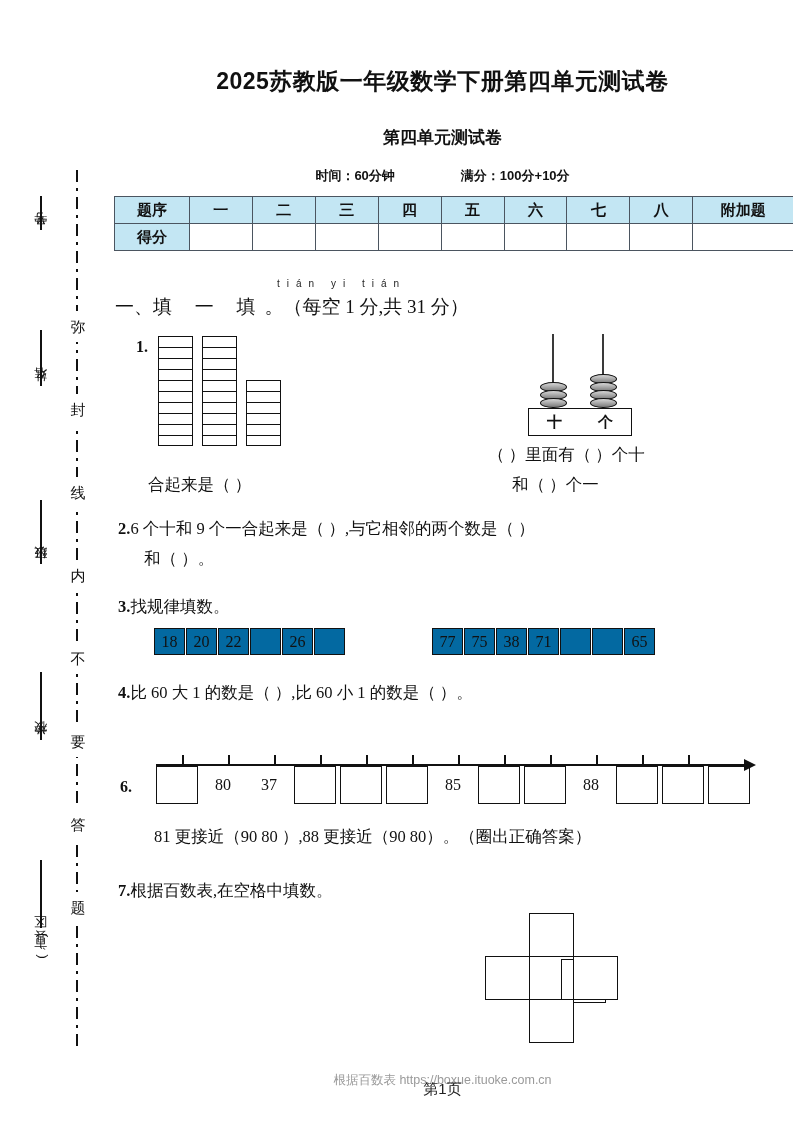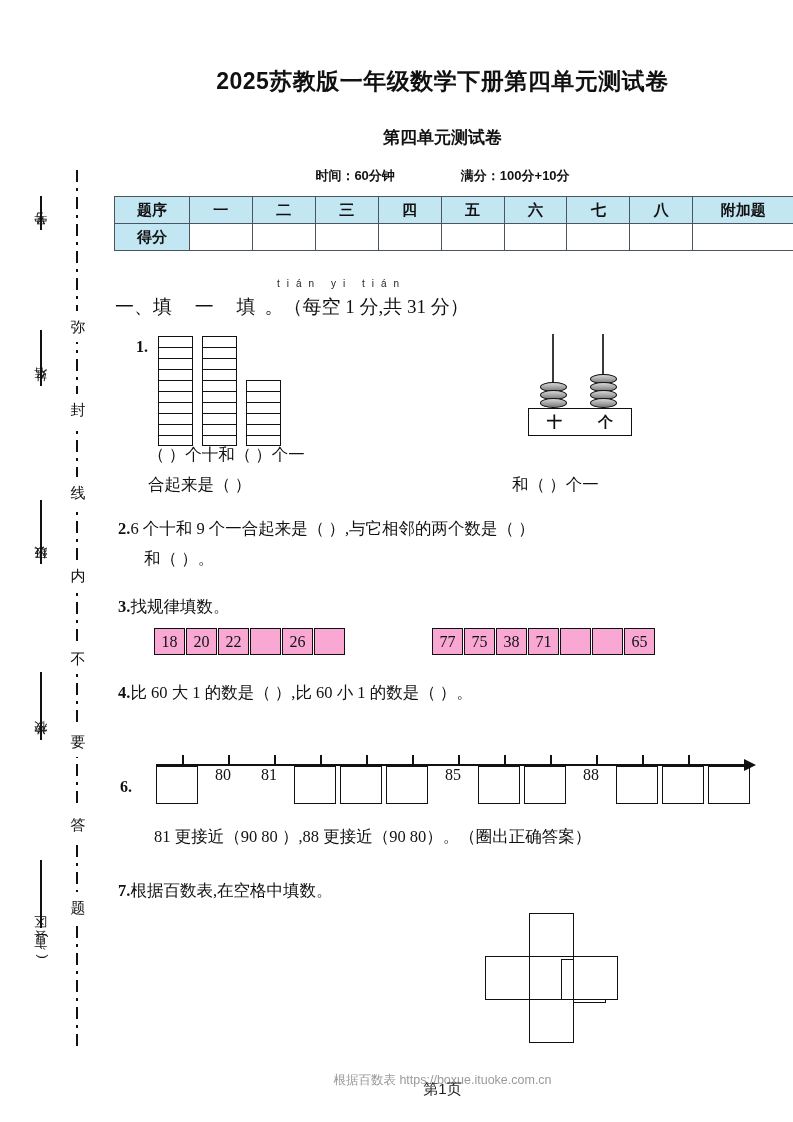--- a/index.html
+++ b/index.html
@@ -224,21 +224,21 @@
 
   
   .numbox-row { position: absolute; display: flex; }
   .numbox {
     border: 1.6px solid #111;
     box-sizing: border-box;
     display: flex;
     align-items: center;
     justify-content: center;
     font-family: "Liberation Serif", "DejaVu Serif", serif;
-    background: #f9a8d4;
+    background: #0369a1;
   }
   .nb-small { width: 31px; height: 27px; font-size: 16px; margin-right: 1px; }
 
   
   #q6-axis {
     position: absolute;
     left: 46px; top: 754px;
     width: 600px; height: 14px;
   }
   #q6-axis .axis-line {
@@ -263,21 +263,21 @@
   }
   #q6-label {
     position: absolute;
     left: 10px; top: 778px;
     font-size: 16px; font-weight: bold;
   }
   #q6-row {
     position: absolute;
     left: 44px; top: 766px;
     display: flex;
-    align-items: flex-start;
+    align-items: center;
   }
   #q6-row .cell {
     width: 46px;
     display: flex;
     align-items: center;
     justify-content: center;
     font-size: 16px;
   }
   #q6-row .cell.box {
     height: 38px;
@@ -469,22 +469,22 @@
     <div class="bead" style="left:65px; top:48px;"></div>
     <div class="bead" style="left:65px; top:56px;"></div>
     <div class="bead" style="left:65px; top:64px;"></div>
 
     <div id="abacus-frame">
       <div>十</div>
       <div>个</div>
     </div>
   </div>
 
-  <div class="q" style="left:38px; top:440px;">（       ）个十和（      ）个一</div>
   <div class="q" style="left:38px; top:470px;">合起来是（        ）</div>
+  <div class="q" style="left:378px; top:440px;">（        ）里面有（      ）个十</div>
   <div class="q" style="left:402px; top:470px;">和（      ）个一</div>
 
   <div class="q" style="left:8px; top:514px;">
     <span class="qnum">2.</span><span>6 个十和 9 个一合起来是（          ）,与它相邻的两个数是（           ）</span>
   </div>
   <div class="q" style="left:34px; top:544px;">和（        ）。</div>
 
   <div class="q" style="left:8px; top:592px;">
     <span class="qnum">3.</span><span>找规律填数。</span>
   </div>
@@ -528,21 +528,21 @@
     <div class="tick" style="left:440px;"></div>
     <div class="tick" style="left:486px;"></div>
     <div class="tick" style="left:532px;"></div>
   </div>
 
   <div id="q6-label">6.</div>
 
   <div id="q6-row">
     <div class="cell box"></div>
     <div class="cell">80</div>
-    <div class="cell">81</div>
+    <div class="cell">37</div>
     <div class="cell box"></div>
     <div class="cell box"></div>
     <div class="cell box"></div>
     <div class="cell">85</div>
     <div class="cell box"></div>
     <div class="cell box"></div>
     <div class="cell">88</div>
     <div class="cell box"></div>
     <div class="cell box"></div>
     <div class="cell box"></div>

